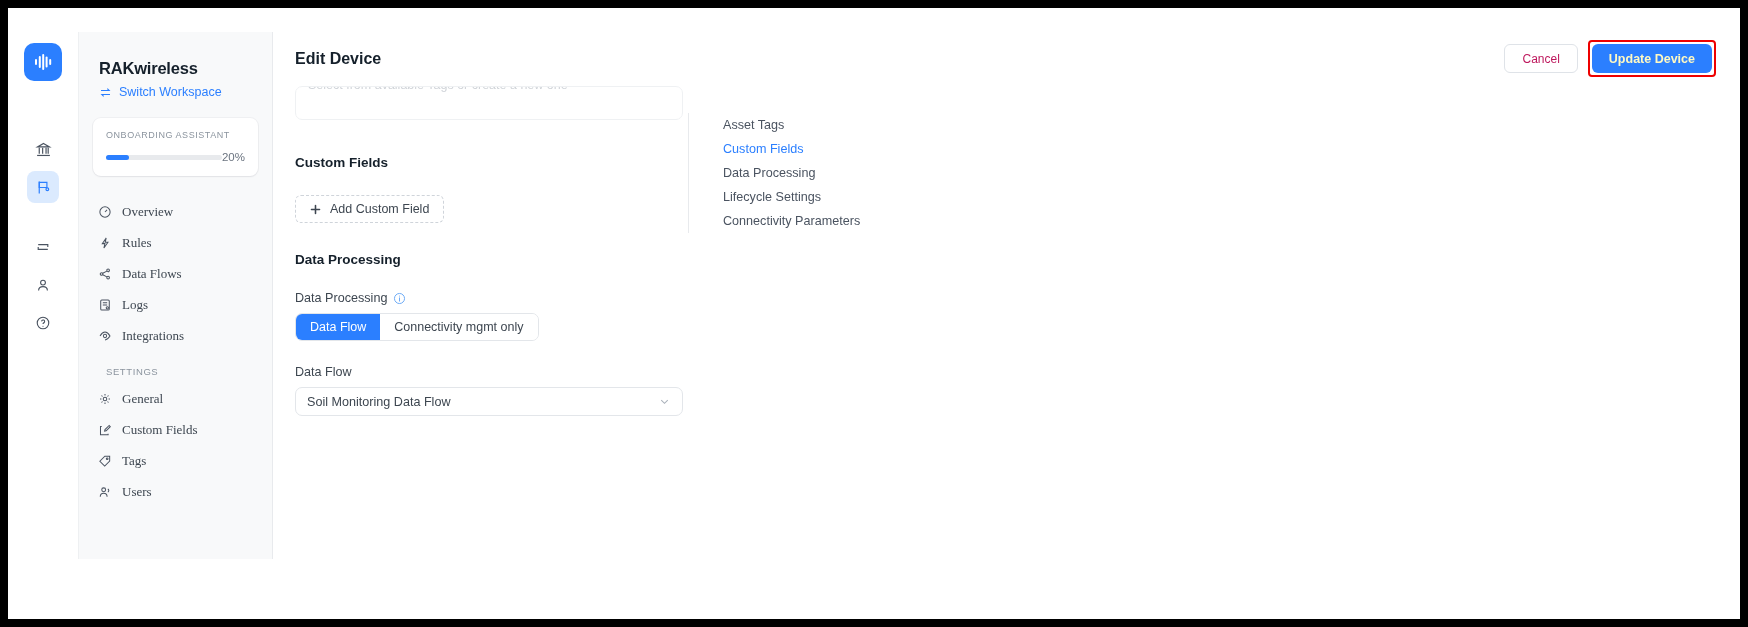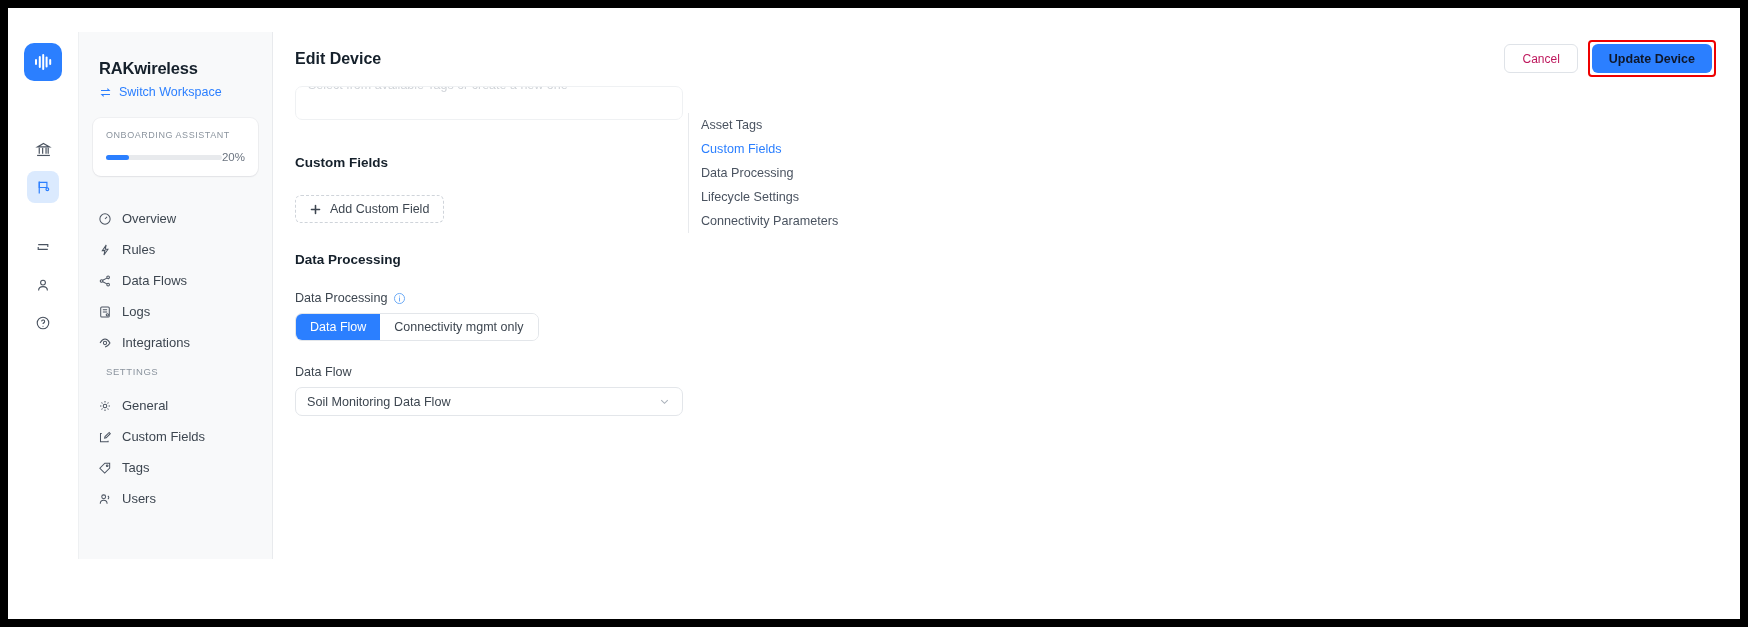--- a/index.html
+++ b/index.html
@@ -69,24 +69,24 @@
   .onboard-label {
     font-size: 9px; letter-spacing: .55px; color: #8b949e; font-weight: normal;
   }
   .onboard-row { display: flex; align-items: center; margin-top: 11px; }
   .bar-track { flex: 1; height: 5px; border-radius: 3px; background: #e8eaed; }
   .bar-fill { height: 100%; border-radius: 3px; background: #2b7fff; }
   .onboard-pct { font-size: 11.5px; color: #6b7480; }
 
   .nav { margin-top: 21px; padding: 0 9px; }
   .nav-item {
-    display: flex; align-items: flex-end; gap: 10px;
+    display: flex; align-items: center; gap: 10px;
     height: 29px; padding: 0 9px; margin-bottom: 2px;
     border-radius: 6px;
-    font-size: 13px; color: #3d4650;
+    font-size: 13px; color: #3d4650; font-family: Liberation Serif, serif;
   }
   .nav-item.active { background: #dbeafe; color: #2b7fff; font-weight: normal; }
   .nav-item .ic { width: 15px; display: flex; align-items: center; justify-content: center; }
   .nav-section {
     margin: 16px 0 7px 18px;
     font-size: 9.5px; letter-spacing: .6px; color: #8b949e;
   }
 
   
   .header {
@@ -108,21 +108,21 @@
     display: flex; align-items: center;
     font-family: "Liberation Sans", sans-serif;
   }
   .update-wrap {
     border: 2px solid #ee0000; border-radius: 4px; padding: 2px;
     display: flex;
   }
   .btn-update {
     height: 29px; padding: 0 17px;
     border: none; border-radius: 6px;
-    background: #2b7fff; color: #0f172a; font-size: 12.5px; font-weight: bold;
+    background: #2b7fff; color: #fef9c3; font-size: 12.5px; font-weight: bold;
     display: flex; align-items: center;
     font-family: "Liberation Sans", sans-serif;
   }
 
   
   .form-col {
     position: absolute; left: 287px; top: 78px; width: 388px;
   }
   .tags-input {
     width: 100%; height: 34px;
@@ -189,21 +189,21 @@
     border: 1px solid #e3e6ea; border-radius: 7px; background: #fff;
     display: flex; align-items: center; padding: 0 11px;
     font-size: 12.6px; color: #3d4650;
   }
   .select .chev { margin-left: auto; color: #aab1ba; }
 
   
   .anchor-nav {
     position: absolute; left: 680px; top: 105px;
     border-left: 1px solid #e8eaed;
-    padding-left: 12px;
+    padding-left: 34px;
   }
   .anchor-item {
     font-size: 12.6px; color: #4a5360; line-height: 24px;
   }
   .anchor-item.active { color: #2b7fff; }
   svg { display: block; }
 </style>
 </head>
 <body>
 

